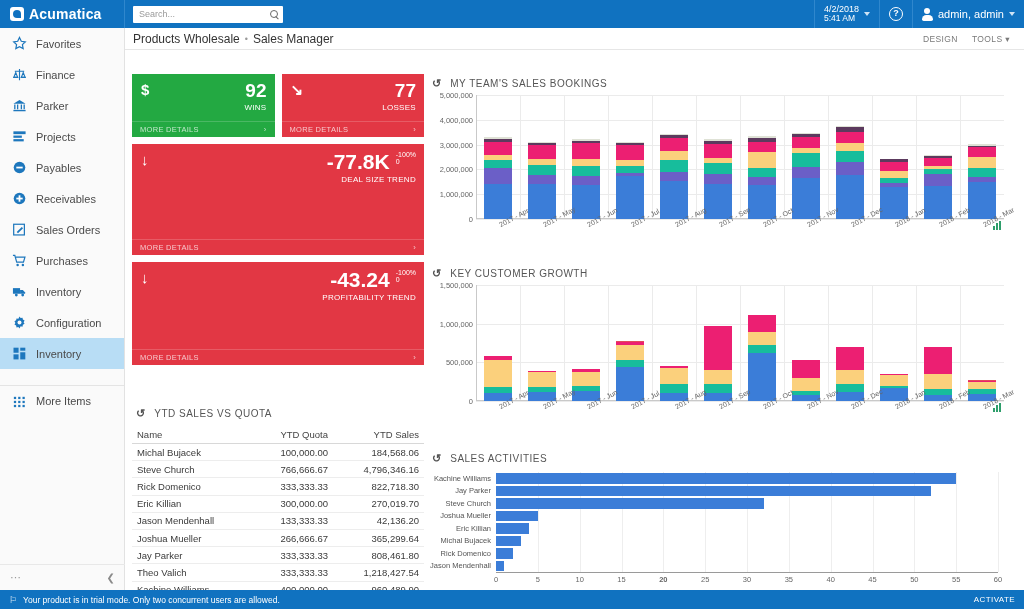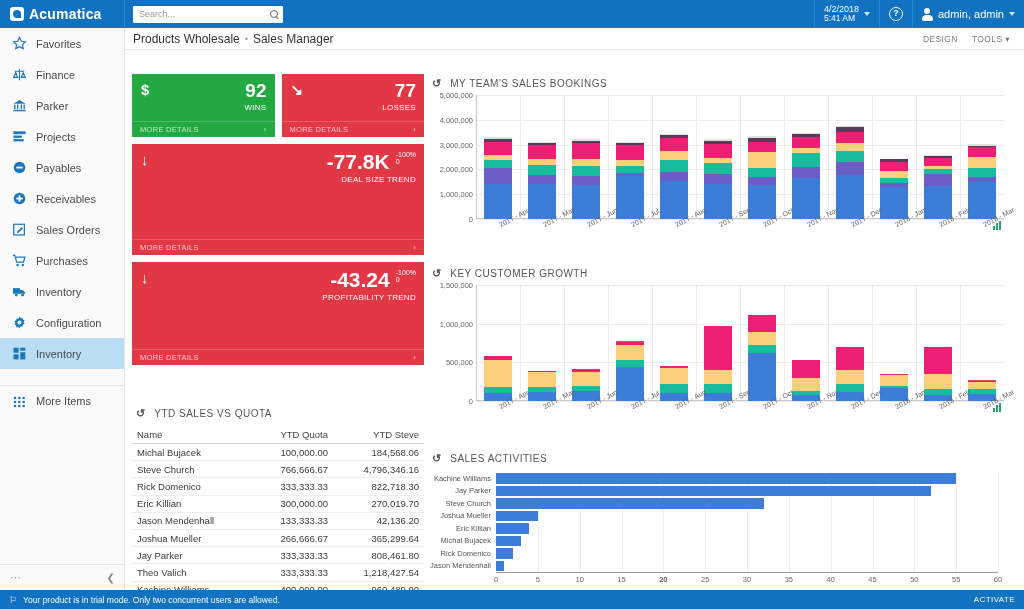--- a/index.html
+++ b/index.html
@@ -477,21 +477,21 @@
       <div class="tbl-panel">
         <div class="panel-head">
           <span class="refresh">↻</span>
           <span class="panel-title">YTD SALES VS QUOTA</span>
         </div>
         <table class="grid">
           <thead>
               <tr id="ytd-head">
                 <th>Name</th>
                 <th class="num">YTD Quota</th>
-                <th class="num">YTD Steve</th>
+                <th class="num">YTD Sales</th>
               </tr>
             </thead>
           <tbody id="ytd-body">
               <tr>
                 <td>Michal Bujacek</td>
                 <td class="num">100,000.00</td>
                 <td class="num">184,568.06</td>
               </tr>
               <tr>
                 <td>Steve Church</td>

